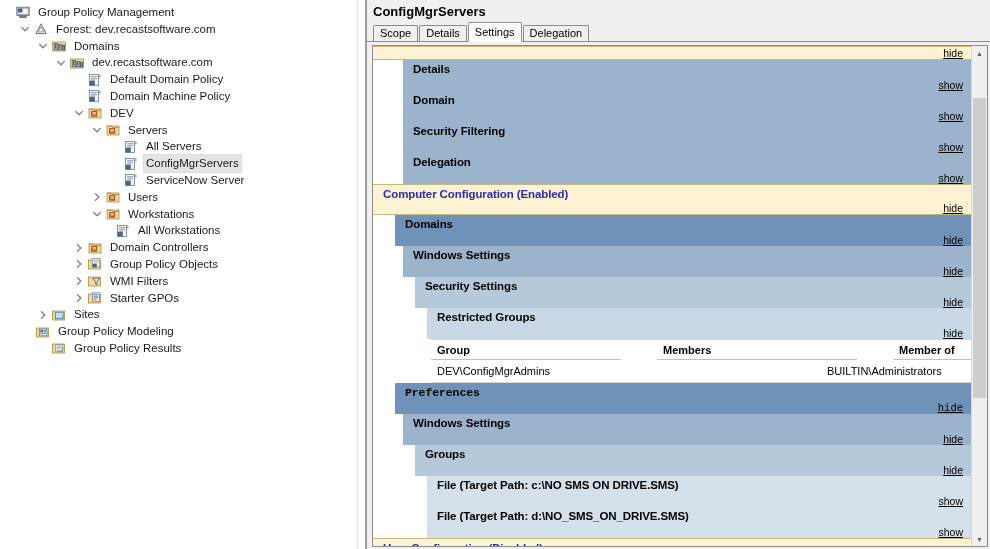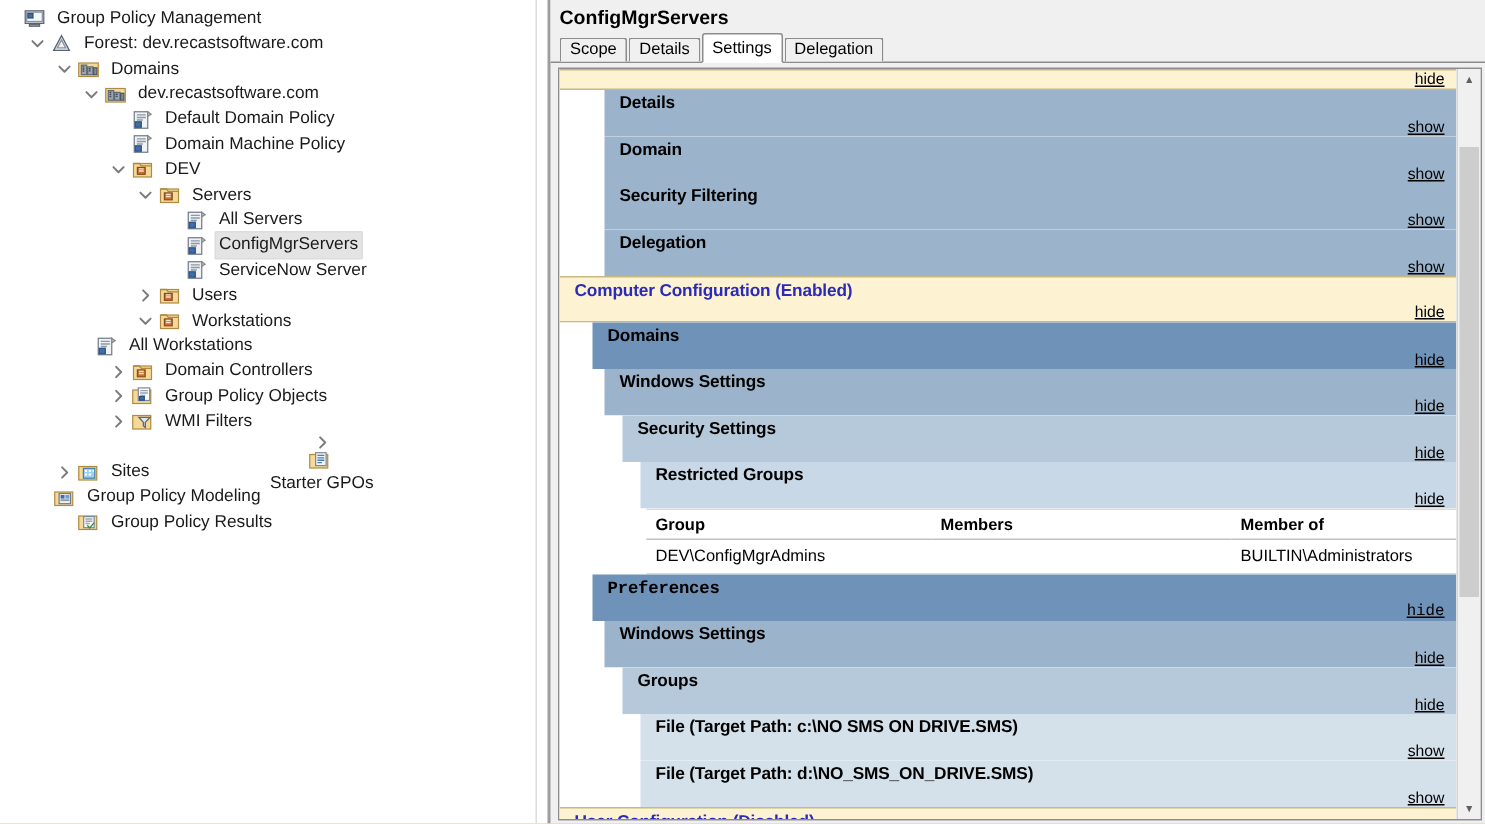--- a/index.html
+++ b/index.html
@@ -151,21 +151,21 @@
   .indent { position: relative; background: #ffffff; }
 
   
   .tbl {
     background: #ffffff;
     border: 1px solid #d9d9d9;
     border-left: none; border-right: none;
     font-size: 11px;
   }
   .tbl .trow { display: flex; height: 22px; align-items: center; }
-  .tbl .trow.head { font-weight: bold; height: 20px; }
+  .tbl .trow.head { font-weight: bold; height: 20px; gap: 36px; }
   .tbl .trow.head .cell { border-bottom: 1px solid #c0c0c0; height: 20px; }
   .tbl .cell {
     padding: 0 4px 0 6px;
     display: flex; align-items: center;
     height: 22px;
     color: #000;
     overflow: hidden; white-space: nowrap;
   }
   .tbl .c1 { width: 190px; }
   .tbl .c2 { width: 200px; }
@@ -376,21 +376,21 @@
           <span class="nicon">
             <svg width="16" height="14" viewBox="0 0 16 14">
               <rect x="2" y="3" width="12" height="9" fill="#f3d99b" stroke="#b08a3e" stroke-width="0.8"></rect>
               <path d="M2 3 L6 3 L7.2 4.6 L14 4.6" fill="none" stroke="#b08a3e" stroke-width="0.9"></path>
               <rect x="4.6" y="5.6" width="5.2" height="4.6" fill="#c8722e" stroke="#8f4a1a" stroke-width="0.8"></rect>
               <path d="M5.6 6.6h3.2M5.6 8h3.2" fill="none" stroke="#f6e3cf" stroke-width="0.9"></path>
             </svg>
           </span>
           <span class="nlabel">Workstations</span>
         </div>
-        <div class="tree-node" style="padding-left: 48px;">
+        <div class="tree-node" style="padding-left: 100px;">
           <span class="twisty"></span>
           <span class="nicon">
             <svg width="16" height="14" viewBox="0 0 16 14">
               <rect x="2.5" y="1.5" width="9" height="11" fill="#f2f2f2" stroke="#6b7a8c" stroke-width="0.8"></rect>
               <path d="M4.2 3.6h6M4.2 5.3h6M4.2 7h4" fill="none" stroke="#8899aa" stroke-width="0.9"></path>
               <rect x="3.2" y="8.2" width="4" height="3.6" fill="#3f6ea8" stroke="#2b4f7d" stroke-width="0.8"></rect>
               <path d="M11.5 1.5l2.2 1.6-2.2 1.4z" fill="#d8d8d8" stroke="#8a8a8a" stroke-width="0.9"></path>
             </svg>
           </span>
           <span class="nlabel">All Workstations</span>
@@ -434,21 +434,21 @@
             </svg>
           </span>
           <span class="nicon">
             <svg width="16" height="14" viewBox="0 0 16 14">
               <rect x="1.5" y="3" width="12" height="9" fill="#f3d99b" stroke="#b08a3e" stroke-width="0.8"></rect>
               <path d="M5.6,4.2 H13 L9.9,7.6 V11 L8.6,10 V7.6 Z" fill="#dfe6ed" stroke="#5f6a76" stroke-width="0.9"></path>
             </svg>
           </span>
           <span class="nlabel">WMI Filters</span>
         </div>
-        <div class="tree-node" style="padding-left: 72px; flex-direction: column;">
+        <div class="tree-node" style="padding-left: 72px;">
           <span class="twisty">
             <svg width="10" height="10" viewBox="0 0 10 10">
               <path d="M3.4 1.6 L6.8 5 L3.4 8.4" fill="none" stroke="#7b7b7b" stroke-width="1.3" stroke-linecap="round" stroke-linejoin="round"></path>
             </svg>
           </span>
           <span class="nicon">
             <svg width="16" height="14" viewBox="0 0 16 14">
               <rect x="1.5" y="3" width="12" height="9" fill="#f3d99b" stroke="#b08a3e" stroke-width="0.8"></rect>
               <rect x="5.4" y="1.8" width="7" height="8.6" fill="#f2f4f6" stroke="#7c8894" stroke-width="0.8"></rect>
               <path d="M6.6,3.6h4.6M6.6,5.2h4.6M6.6,6.8h4.6M6.6,8.4h3" fill="none" stroke="#4a7fb5" stroke-width="0.9"></path>

